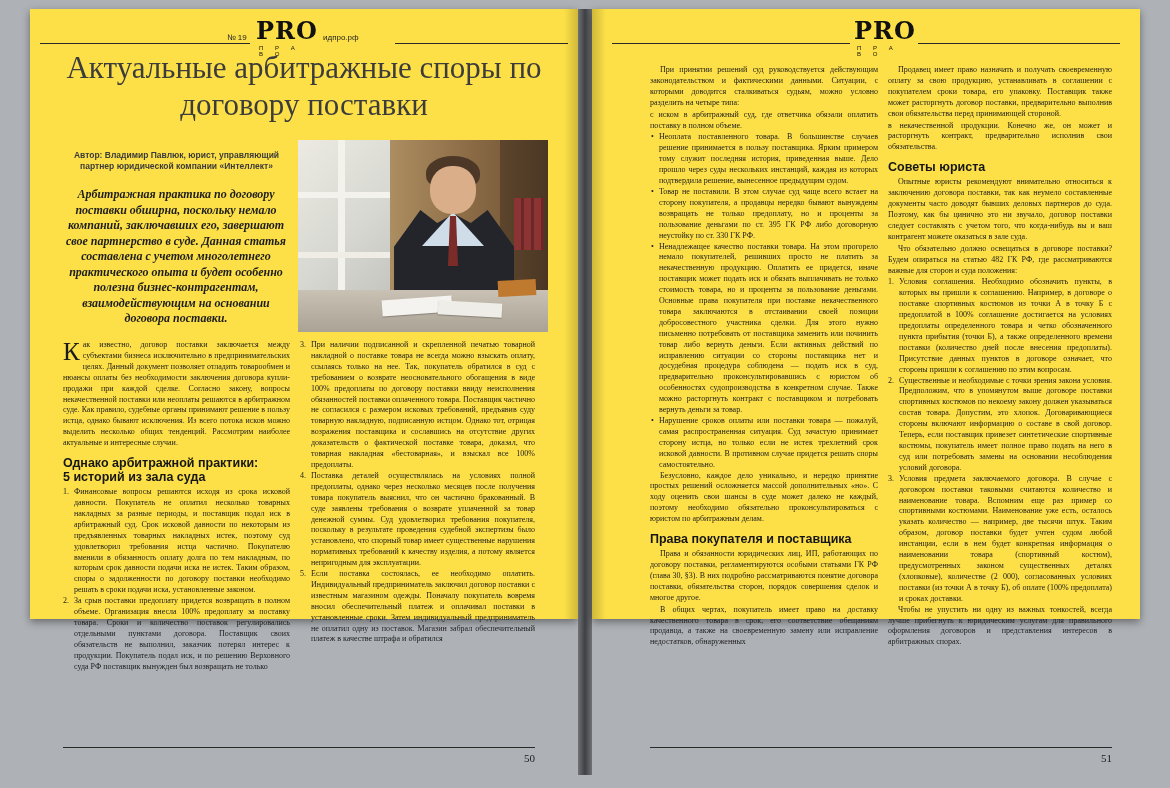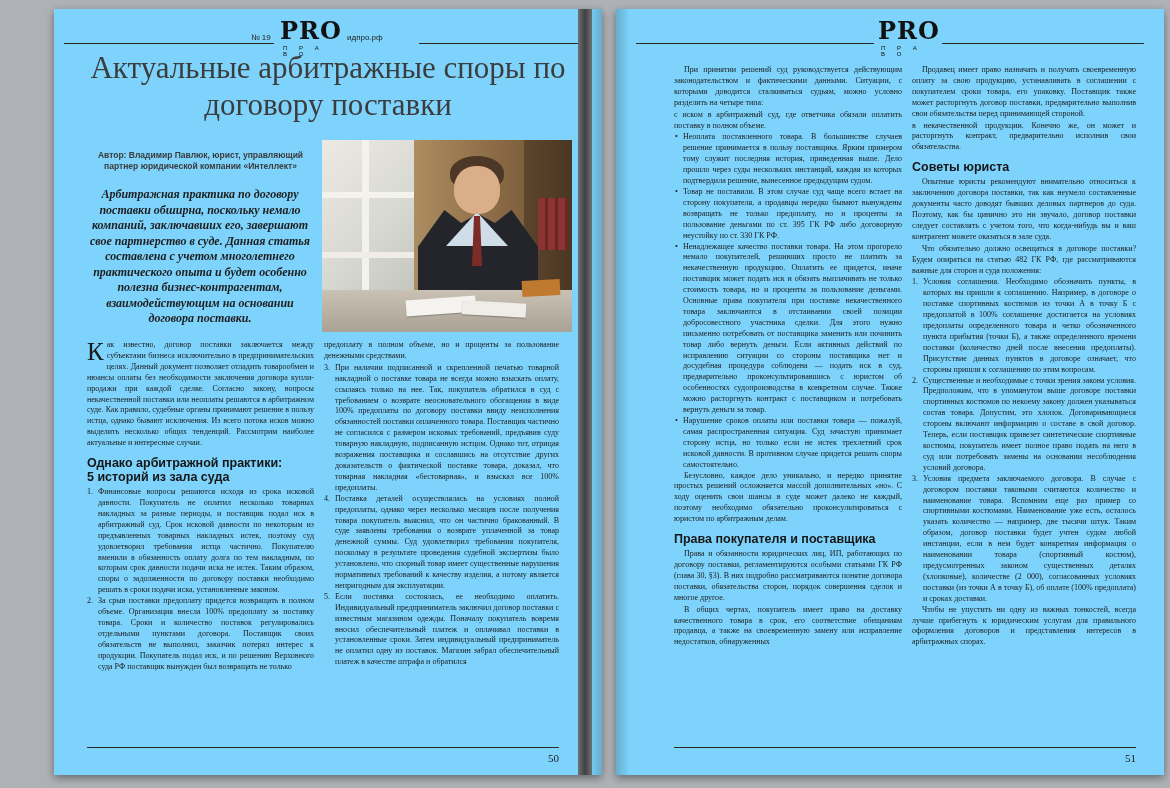--- a/index.html
+++ b/index.html
@@ -1,19 +1,19 @@
 <!DOCTYPE html>
 <html lang="ru"><head>
 <meta charset="utf-8">
 <style>
   html,body{margin:0;padding:0;width:1170px;height:788px;overflow:hidden;
     background:#aeb1b5;font-family:"Liberation Serif",serif;}
   .spread{position:relative;width:1170px;height:788px;}
-  .page{position:absolute;top:9px;width:548px;height:766px;background:#7dd3fc;
-    box-shadow:0 3px 8px rgba(0,0,0,.4);margin-left:24px;}
+  .page{position:absolute;top:9px;width:548px;height:610px;background:#fde047;
+    box-shadow:0 3px 8px rgba(0,0,0,.4);}
   #page-left{left:30px;}
   #page-right{left:592px;}
   #page-left::after{content:"";position:absolute;right:0;top:0;width:14px;height:100%;
     background:linear-gradient(to right,rgba(0,0,0,0),rgba(0,0,0,.18));}
   #page-right::before{content:"";position:absolute;left:0;top:0;width:14px;height:100%;
     background:linear-gradient(to left,rgba(0,0,0,0),rgba(0,0,0,.18));}
   .spine{position:absolute;left:578px;top:9px;width:14px;height:766px;
     background:linear-gradient(to right,#6f7174,#3f4043,#6f7174);}
 
   
@@ -133,21 +133,20 @@
       <p class="para"><span class="dropcap">К</span><span>ак известно, договор поставки заключается между субъектами бизнеса исключительно в предпринимательских целях. Данный документ позволяет отладить товарообмен и нюансы оплаты без необходимости заключения договора купли-продажи при каждой сделке. Согласно закону, вопросы некачественной поставки или неоплаты решаются в арбитражном суде. Как правило, судебные органы принимают решение в пользу истца, однако бывают исключения. Из всего потока исков можно выделить несколько общих тенденций. Рассмотрим наиболее актуальные и интересные случаи.</span></p>
       <div class="h-col">
         <div>Однако арбитражной практики:</div>
         <div>5 историй из зала суда</div>
       </div>
       <p class="para li"><span class="num">1.</span><span>Финансовые вопросы решаются исходя из срока исковой давности. Покупатель не оплатил несколько товарных накладных за разные периоды, и поставщик подал иск в арбитражный суд. Срок исковой давности по некоторым из предъявленных товарных накладных истек, поэтому суд удовлетворил требования истца частично. Покупателю вменили в обязанность оплату долга по тем накладным, по которым срок давности подачи иска не истек. Таким образом, споры о задолженности по договору поставки необходимо решать в сроки подачи иска, установленные законом.</span></p>
       <p class="para li"><span class="num">2.</span><span>За срыв поставки предоплату придется возвращать в полном объеме. Организация внесла 100% предоплату за поставку товара. Сроки и количество поставок регулировались отдельными пунктами договора. Поставщик своих обязательств не выполнил, заказчик потерял интерес к продукции. Покупатель подал иск, и по решению Верховного суда РФ поставщик вынужден был возвращать не только</span></p>
     </div>
 
     <div class="col" id="l-col2">
-      <p class="para">предоплату в полном объеме, но и проценты за пользование денежными средствами.</p>
       <p class="para li"><span class="num">3.</span><span>При наличии подписанной и скрепленной печатью товарной накладной о поставке товара не всегда можно взыскать оплату, ссылаясь только на нее. Так, покупатель обратился в суд с требованием о возврате неосновательного обогащения в виде 100% предоплаты по договору поставки ввиду неисполнения обязанностей поставки оплаченного товара. Поставщик частично не согласился с размером исковых требований, предъявив суду товарную накладную, подписанную истцом. Однако тот, отрицая возражения поставщика и сославшись на отсутствие других доказательств о фактической поставке товара, доказал, что товарная накладная «бестоварная», и взыскал все 100% предоплаты.</span></p>
       <p class="para li"><span class="num">4.</span><span>Поставка деталей осуществлялась на условиях полной предоплаты, однако через несколько месяцев после получения товара покупатель выяснил, что он частично бракованный. В суде заявлены требования о возврате уплаченной за товар денежной суммы. Суд удовлетворил требования покупателя, поскольку в результате проведения судебной экспертизы было установлено, что спорный товар имеет существенные нарушения нормативных требований к качеству изделия, а потому является непригодным для эксплуатации.</span></p>
       <p class="para li"><span class="num">5.</span><span>Если поставка состоялась, ее необходимо оплатить. Индивидуальный предприниматель заключил договор поставки с известным магазином одежды. Поначалу покупатель вовремя вносил обеспечительный платеж и оплачивал поставки в установленные сроки. Затем индивидуальный предприниматель не оплатил одну из поставок. Магазин забрал обеспечительный платеж в качестве штрафа и обратился</span></p>
     </div>
 
     <div class="foot-rule" style="left:33px;width:472px;"></div>
     <div class="page-number" style="left:33px;width:472px;">50</div>
   </div>
 
   <div class="spine"></div>

